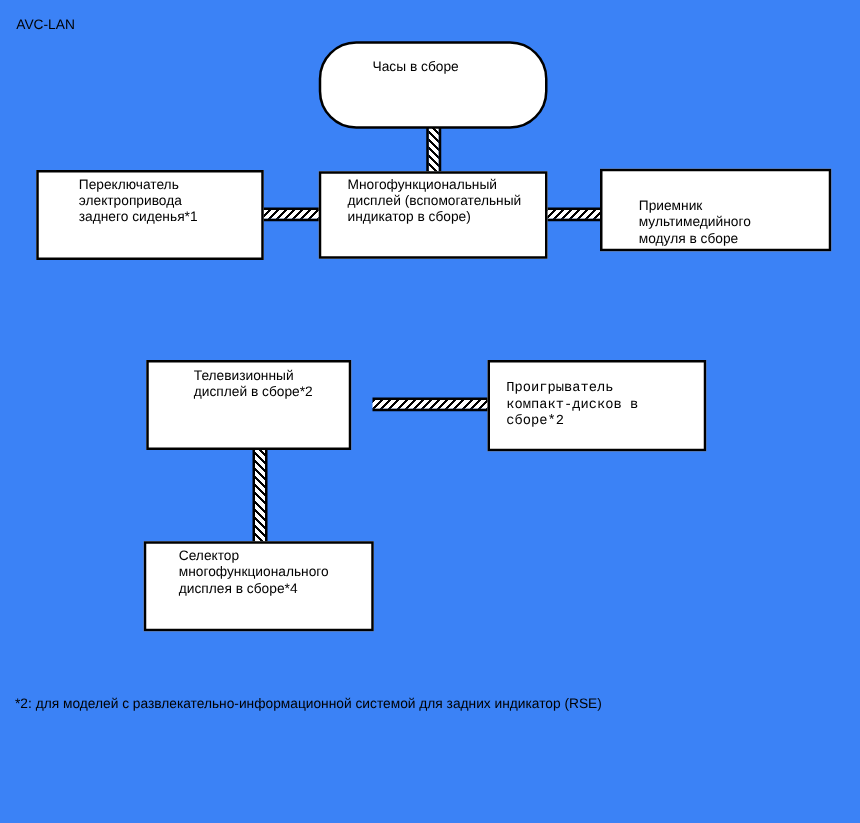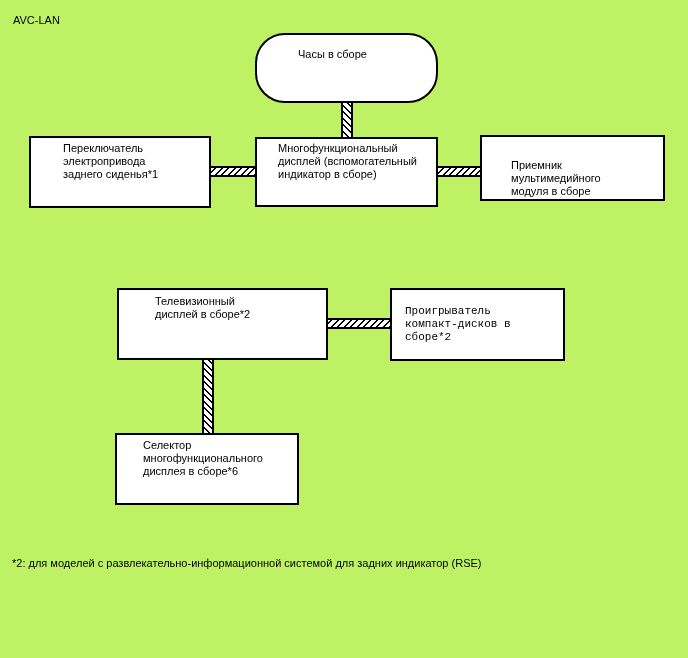--- a/index.html
+++ b/index.html
@@ -4,21 +4,21 @@
 <style>
   html, body {
     margin: 0;
     padding: 0;
     background: #ffffff;
   }
   .canvas {
     position: relative;
     width: 688px;
     height: 658px;
-    background: #bef264;
+    background: #3b82f6;
     font-family: "Liberation Sans", sans-serif;
     color: #000000;
     overflow: hidden;
   }
   .diagram-label {
     position: absolute;
     left: 13px;
     top: 14px;
     font-size: 11px;
     line-height: 13px;
@@ -34,21 +34,21 @@
   .node-text {
     display: block;
     white-space: pre-line;
     text-align: left;
   }
   
   .box-clock    { left: 255px; top: 33px;  width: 183px; height: 70px; padding: 13px 2px 0 41px; border-radius: 30px; }
   .box-switch   { left: 29px;  top: 136px; width: 182px; height: 72px; padding: 4px 2px 0 32px; }
   .box-mfd      { left: 255px; top: 137px; width: 183px; height: 70px; padding: 3px 2px 0 21px; }
   .box-receiver { left: 480px; top: 135px; width: 185px; height: 66px; padding: 22px 2px 0 29px; }
-  .box-tv       { left: 117px; top: 288px; width: 211px; height: 72px; padding: 5px 2px 0 36px; }
+  .box-tv       { left: 117px; top: 288px; width: 164px; height: 72px; padding: 5px 2px 0 36px; }
   .box-cd       { left: 390px; top: 288px; width: 175px; height: 73px; padding: 15px 2px 0 13px; font-family: Liberation Mono, monospace; }
   .box-selector { left: 115px; top: 433px; width: 184px; height: 72px; padding: 4px 2px 0 26px; }
   
   .conn {
     position: absolute;
     box-sizing: border-box;
   }
   .conn-h {
     height: 11px;
     border-top: 2px solid #000000;
@@ -116,18 +116,18 @@
   </div>
 
   <div class="node box-cd">
     <span class="node-text">Проигрыватель
 компакт-дисков в сборе*2</span>
   </div>
 
   <div class="node box-selector">
     <span class="node-text">Селектор
 многофункционального
-дисплея в сборе*6</span>
+дисплея в сборе*4</span>
   </div>
 
   <div class="footnote fn2">*2: для моделей с развлекательно-информационной системой для задних индикатор (RSE)</div>
 
 </div>
 
 </body></html>

